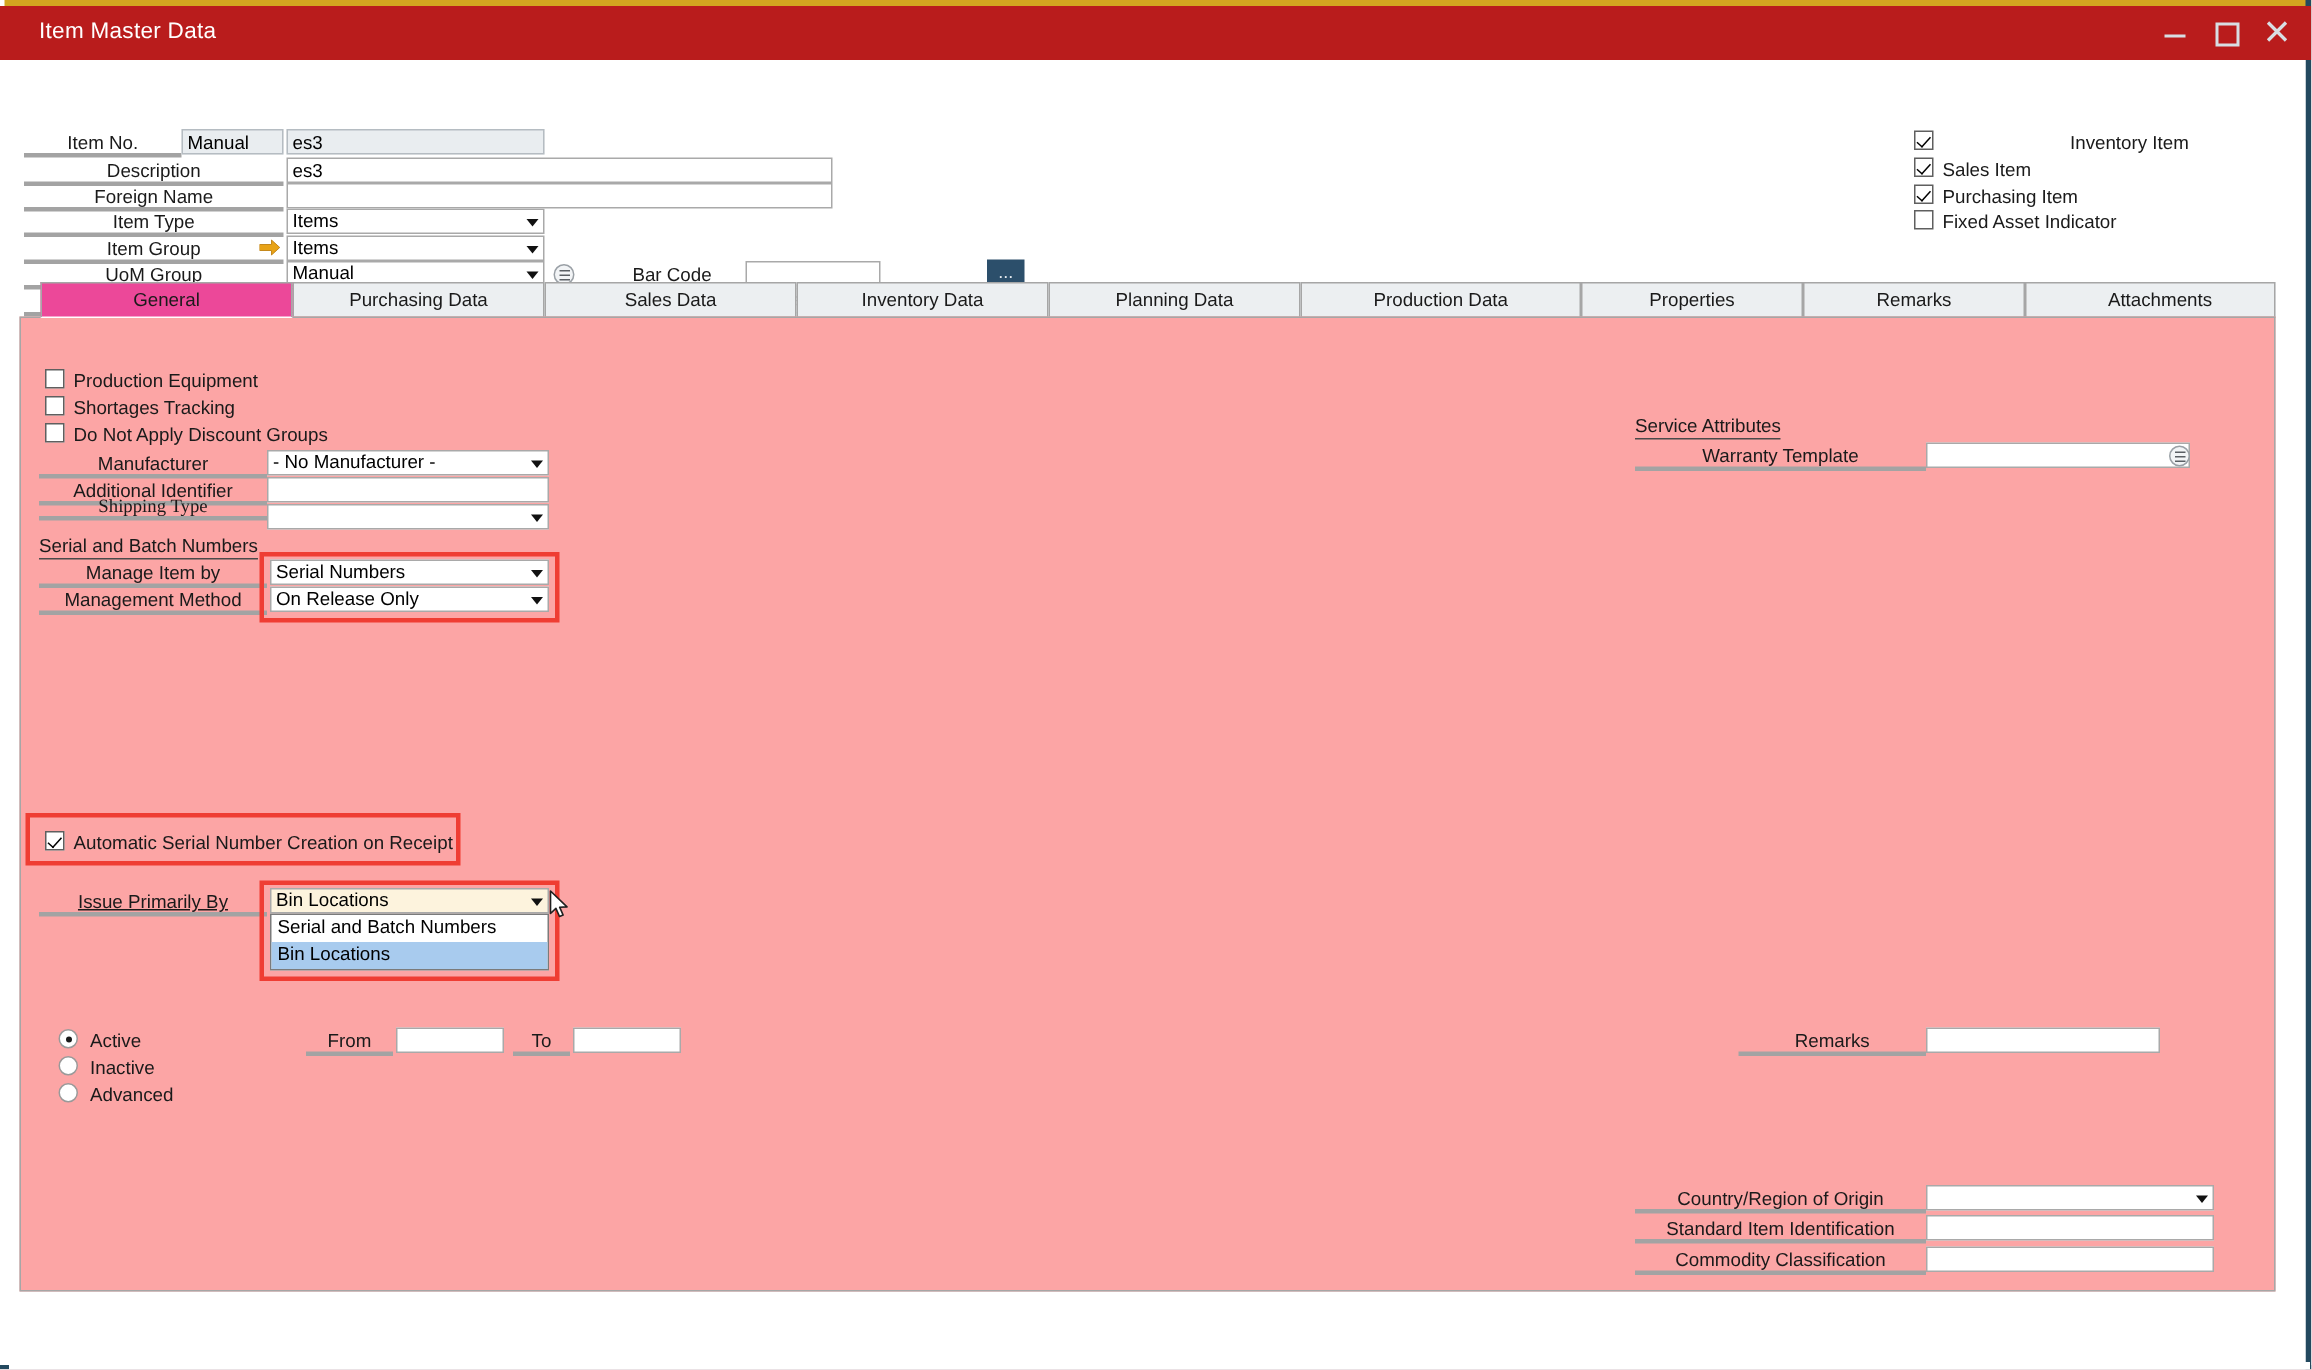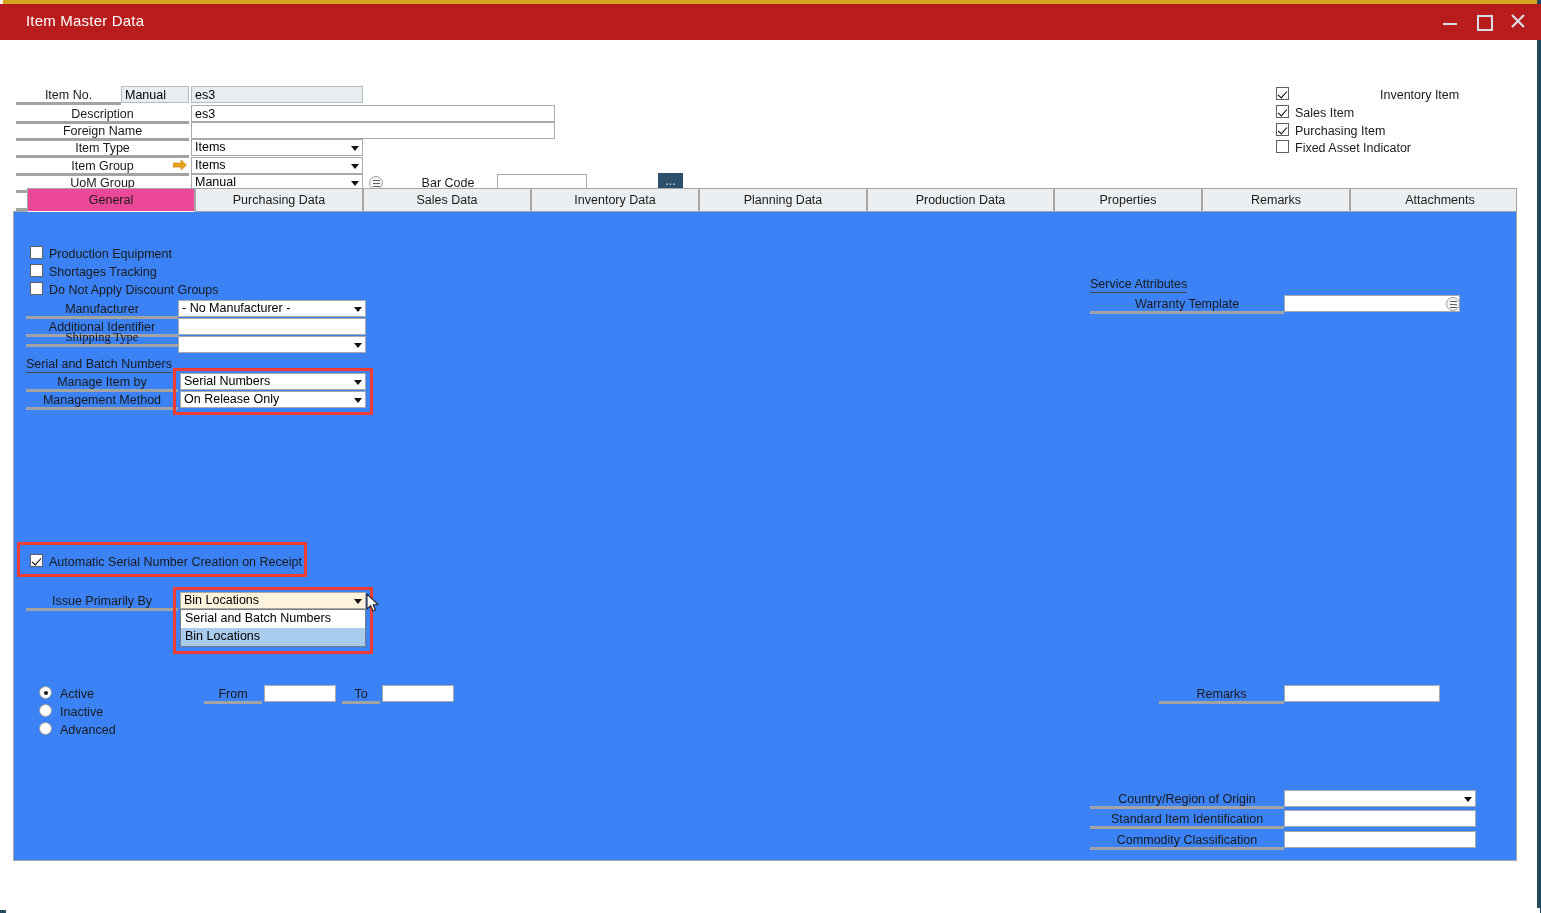--- a/index.html
+++ b/index.html
@@ -223,21 +223,21 @@
     white-space: nowrap;
   }
   .tab.active {
     background: #ec4899;
     border-bottom: 1px solid #ffffff;
     z-index: 3;
   }
   .tabpanel {
     position: absolute; left: 10px; top: 171px; width: 1504px; height: 650px;
     border: 1px solid #a6a6a6;
-    background: #3b82f6;
+    background: #fca5a5;
     box-sizing: border-box;
   }
 
   
   .hl {
     position: absolute;
     border: 3px solid #ef3d33;
     box-sizing: border-box;
     pointer-events: none;
     z-index: 20;
@@ -413,21 +413,21 @@
         <span>On Release Only</span>
         <span class="arrow"></span>
       </div>
 
       <div class="hl" style="left:159px; top:156px; width:200px; height:47px;"></div>
 
       <div class="cbx checked" style="left:16px; top:342px;"></div>
       <div class="lbl" style="left:35px; top:343px;">Automatic Serial Number Creation on Receipt</div>
       <div class="hl" style="left:3px; top:330px; width:290px; height:35px;"></div>
 
-      <div class="lbl lbl-ul" style="left:12px; top:382px; width:152px;">Issue Primarily By</div>
+      <div class="lbl lbl-ul" style="left:12px; top:382px; width:152px;text-decoration:underline;">Issue Primarily By</div>
       <div class="combo cream" style="left:166px; top:380px; width:186px;">
         <span>Bin Locations</span>
         <span class="arrow"></span>
       </div>
 
       <div class="ddpop" style="left:166px; top:397px; width:186px;">
         <div class="ddopt">Serial and Batch Numbers</div>
         <div class="ddopt sel">Bin Locations</div>
       </div>
 

